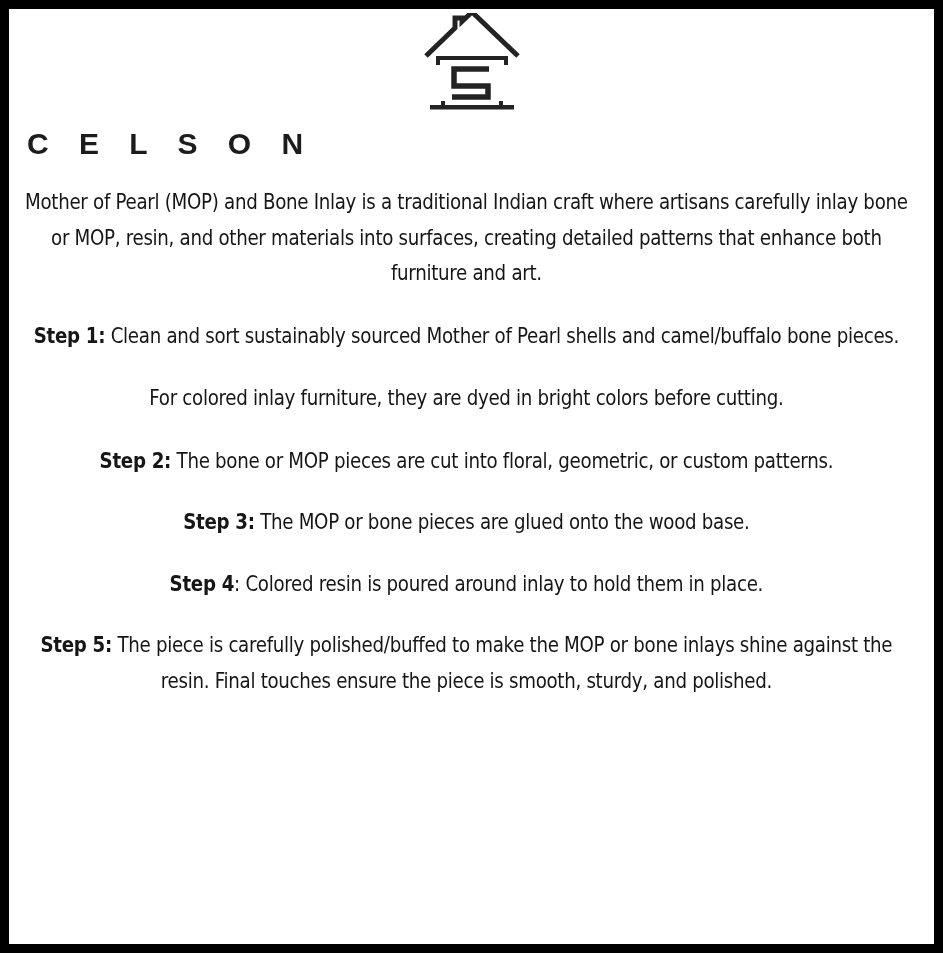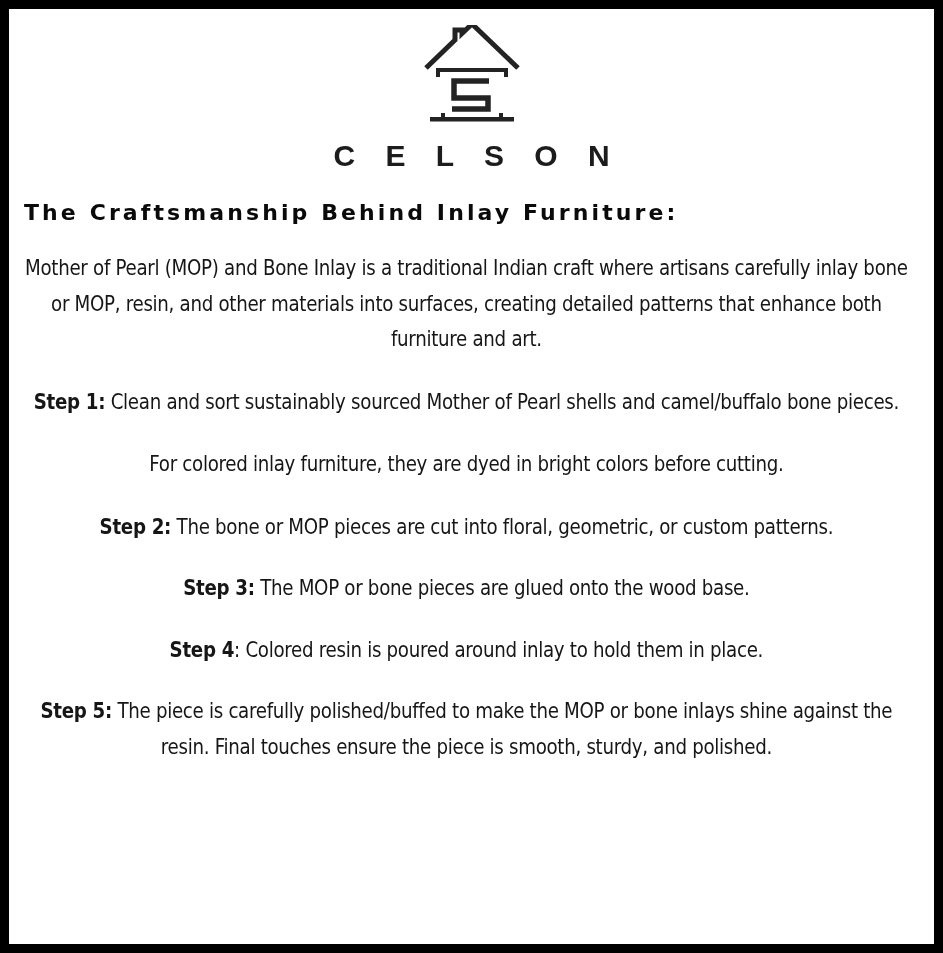--- a/index.html
+++ b/index.html
@@ -25,22 +25,21 @@
   .inner {
     position: relative;
     width: 100%;
     height: 100%;
     box-sizing: border-box;
     padding: 0 7px 0 7px;
   }
 
   
   .brand {
-    padding-top: 16px;
-    text-align: center;
+    padding-top: 4px;
   }
   .logo-mark {
     display: block;
     margin: 0 auto;
     width: 96px;
     height: 98px;
   }
   .brand-name {
     margin-top: 18px;
     font-family: "Liberation Sans", sans-serif;
@@ -117,21 +116,20 @@
         <path d="M130 112 L60 112 L60 146 L128 146 L128 168 L56 168" fill="none" stroke="#232323" stroke-width="11" stroke-linejoin="miter" stroke-linecap="butt"></path>
 
         <rect x="34" y="176" width="8" height="10" fill="#232323"></rect>
         <rect x="150" y="176" width="8" height="10" fill="#232323"></rect>
         <rect x="12" y="184" width="168" height="9" fill="#232323"></rect>
       </svg>
 
       <div class="brand-name">C E L S O N</div>
     </div>
 
-    <h1 class="headline">The Craftsmanship Behind Inlay Furniture:</h1>
 
     <div class="body-copy">
 
       <p class="para p-intro">Mother of Pearl (MOP) and Bone Inlay is a traditional Indian craft where artisans carefully inlay bone or MOP, resin, and other materials into surfaces, creating detailed patterns that enhance both furniture and art.</p>
 
       <p class="para p-step1">
         <b>Step 1:</b><span> Clean and sort sustainably sourced Mother of Pearl shells and camel/buffalo bone pieces.</span>
       </p>
 
       <p class="para p-colored">For colored inlay furniture, they are dyed in bright colors before cutting.</p>

